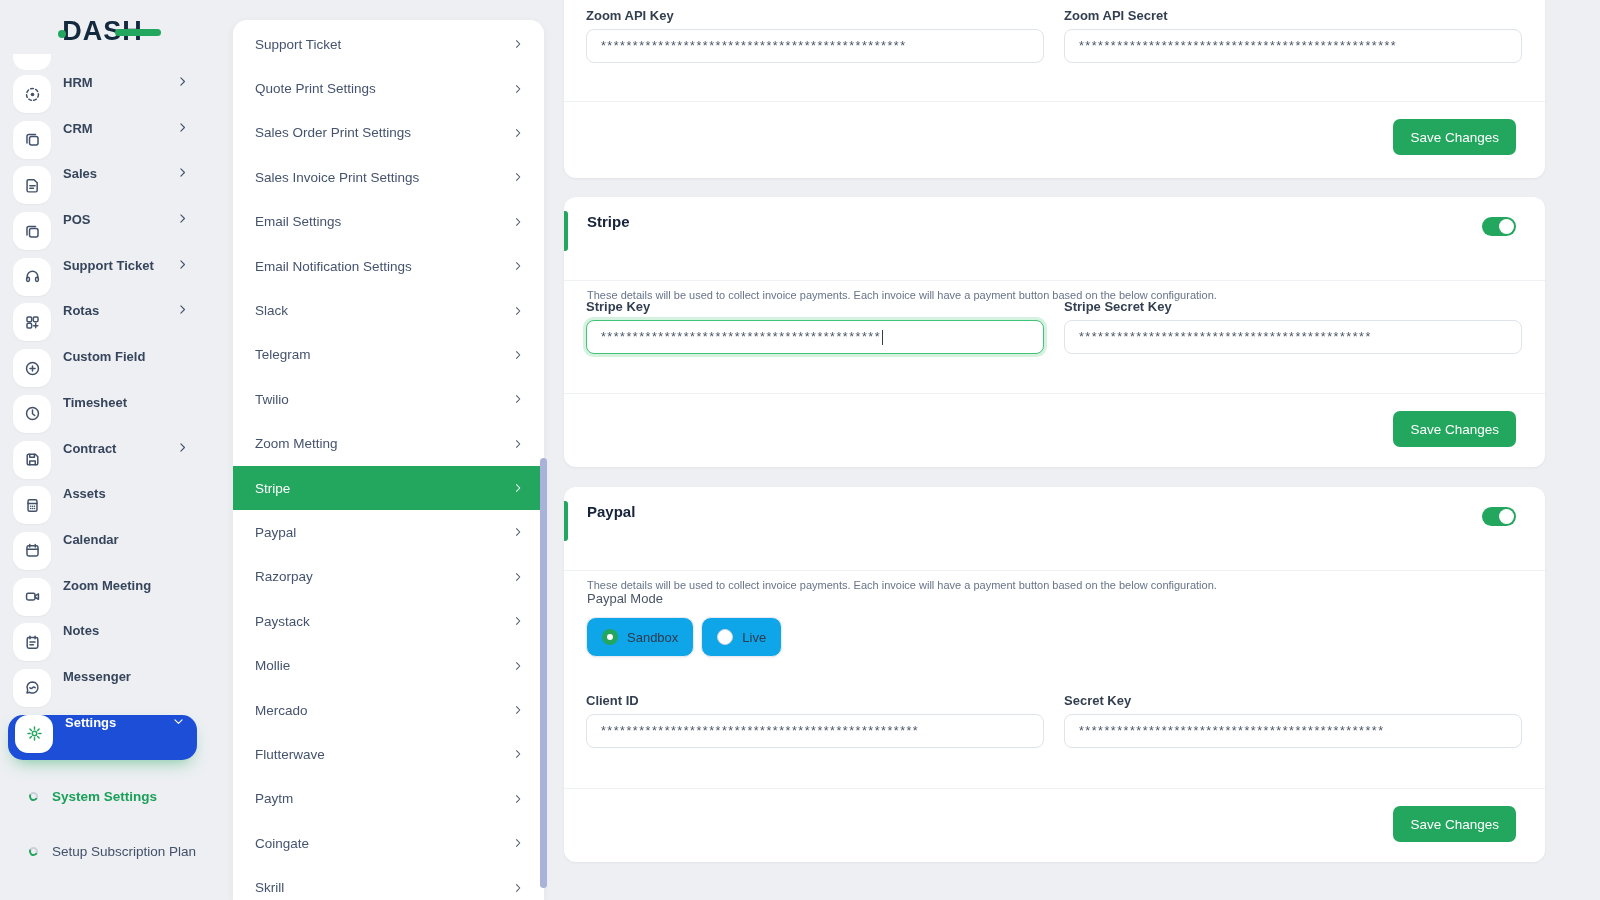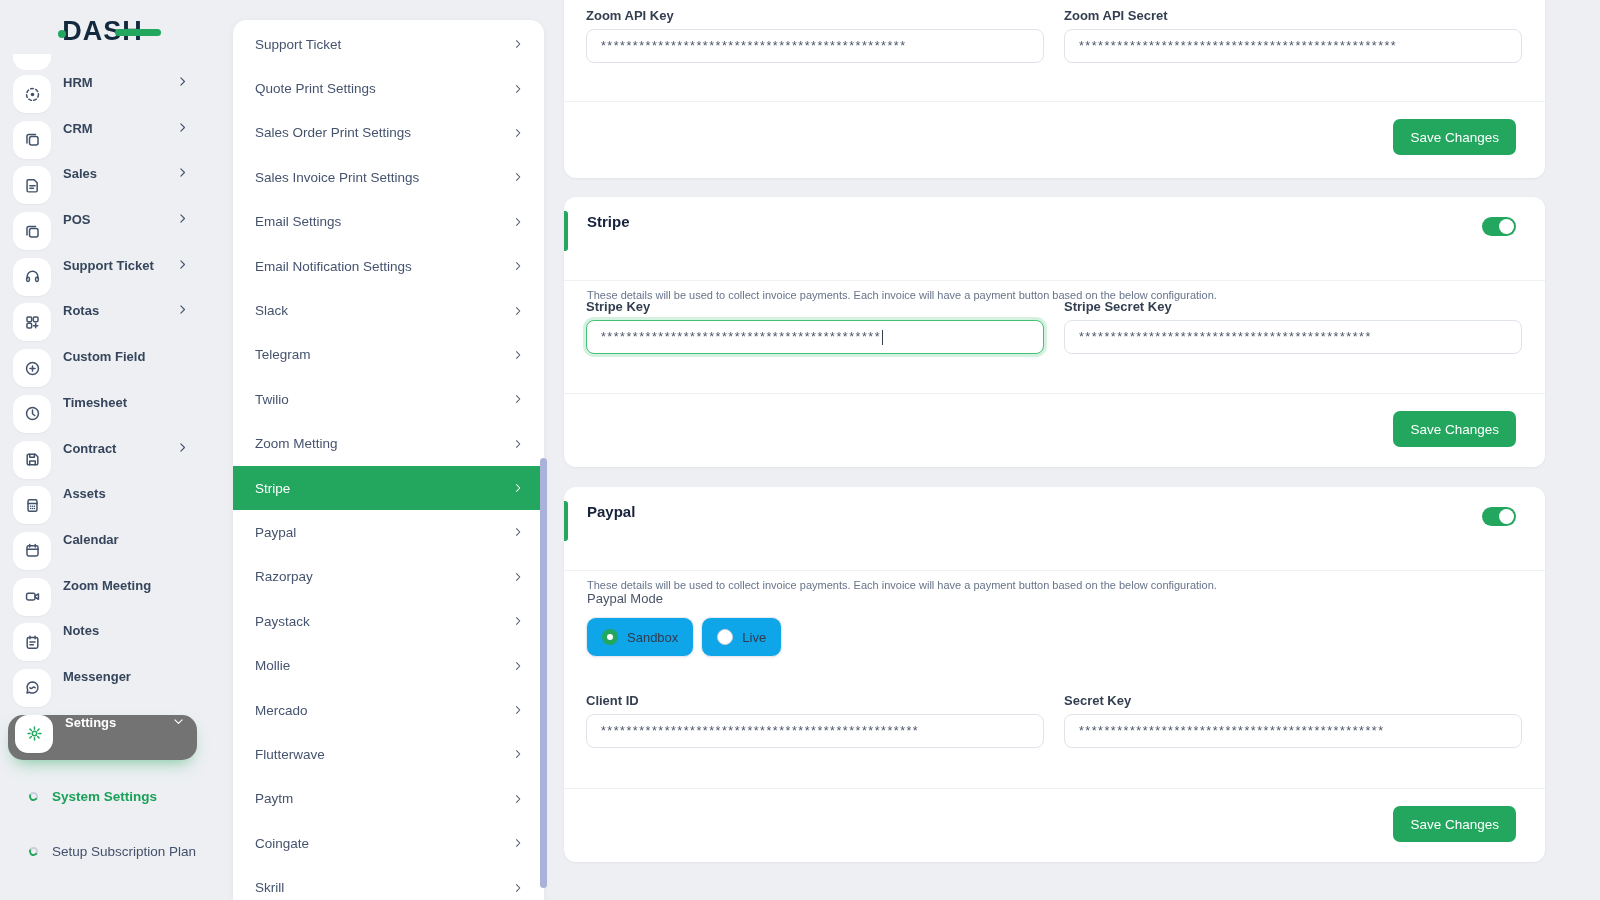--- a/index.html
+++ b/index.html
@@ -17,21 +17,21 @@
   .logo-inner { position:relative; }
   .logo-text { font-size:27px; font-weight:800; letter-spacing:1px; color:#13293e; }
   .logo-dot { position:absolute; left:-4px; top:14px; width:8px; height:8px; border-radius:50%; background:#23a65e; }
   .logo-bar { position:absolute; right:-18px; top:13px; width:46px; height:7px; border-radius:4px; background:#23a65e; }
   .nav-fragment { position:absolute; top:54px; left:13px; width:38px; height:16px; background:#fff; border-radius:0 0 13px 13px; }
   .nav { position:absolute; top:75px; left:0; right:0; }
   .nav-row { height:45.7px; display:flex; align-items:flex-start; padding:0 16px 0 13px; cursor:pointer; }
   .icon-box { width:38px; height:38px; border-radius:13px; background:#fff; display:flex; align-items:center; justify-content:center; color:#42526b; box-shadow:0 1px 2px rgba(16,24,40,.04); flex:none; }
   .nav-label { margin-left:12px; font-size:13px; font-weight:600; color:#36455c; }
   .nav-chev { margin-left:auto; color:#44536b; display:flex; }
-  .nav-row.active { background:#737373; border-radius:15px; margin:0 8px; padding:0 12px 0 7px; box-shadow:0 8px 16px -6px rgba(35,166,94,.55); }
+  .nav-row.active { background:#1d4ed8; border-radius:15px; margin:0 8px; padding:0 12px 0 7px; box-shadow:0 8px 16px -6px rgba(35,166,94,.55); }
   .nav-row.active .nav-label { color:#fff; }
   .nav-row.active .nav-chev { color:#fff; transform:rotate(0deg); }
   .nav-row.active .icon-box { color:#23a65e; }
   .subnav { position:absolute; top:761px; left:0; right:0; }
   .sub-row { height:39px; display:flex; align-items:center; padding-left:29px; cursor:pointer;margin-top:16px; }
   .bullet { width:9px; height:9px; border-radius:50%; border:2px solid #c9d0da; position:relative; flex:none; }
   .bullet::after { content:''; position:absolute; inset:-2px; border-radius:50%; border:2px solid transparent; border-bottom-color:#23a65e; border-left-color:#23a65e; transform:rotate(-15deg); }
   .sub-label { margin-left:14px; font-size:13.5px; font-weight:500; color:#42506a; }
   .sub-row.active .sub-label { color:#1ba05a; font-weight:700; }
   

